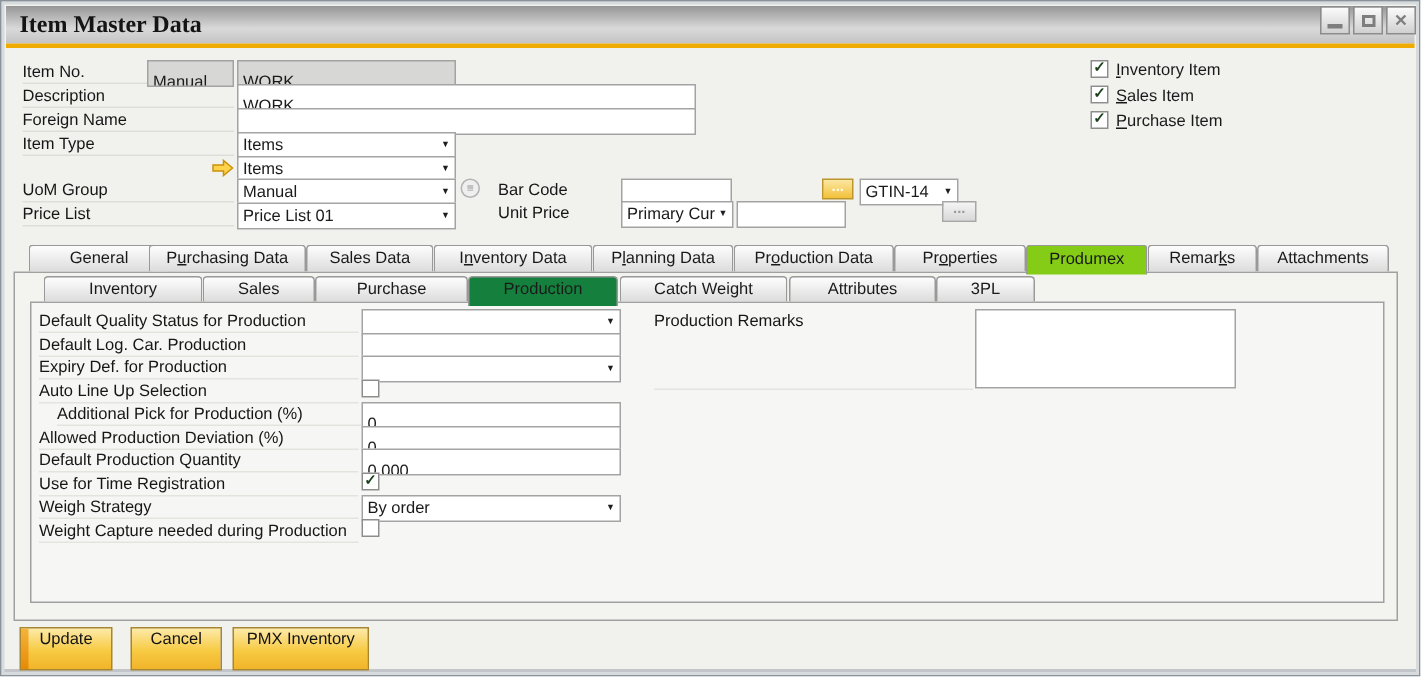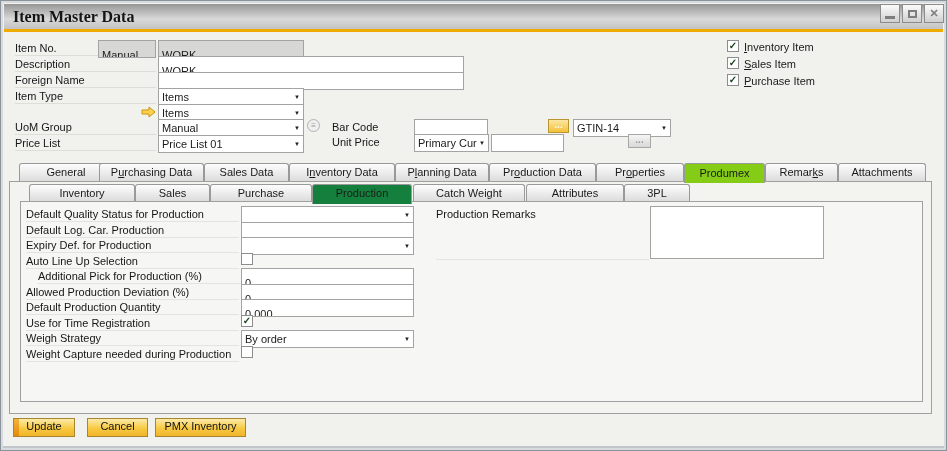--- a/index.html
+++ b/index.html
@@ -87,21 +87,21 @@
   }
   .panel2 {
     position: absolute; left: 10px; top: 19px; width: 903px; height: 201px;
     border: 1px solid #a0a0a0; background: #f6f6f4; z-index: 3;
   }
   .panel2 .lbl { border-bottom: 1px solid #e4e4df; }
   .remarks-area {
     position: absolute; background: #ffffff; border: 1px solid #a3a3a3; resize: none;
   }
   .btn {
-    position: absolute; top: 417px; height: 19px;
+    position: absolute; top: 417px; height: 29px;
     background: linear-gradient(#fdeaa9, #f7ca42 55%, #f1b42a);
     border: 1px solid #a8852f; color: #131313;
     text-align: center; line-height: 14px; font-size: 11px;
   }
   .btn .stripe {
     position: absolute; left: 0; top: 0; bottom: 0; width: 5px;
     background: linear-gradient(#f4b33c, #e68a07);
   }
 </style>
 </head>
@@ -158,21 +158,21 @@
 
   <div class="lbl" style="left:14px; top:136px; width:141px;">Price List</div>
   <div class="fld sel" style="left:157px; top:134px; width:146px;">
     <span>Price List 01</span>
     <span class="arr">▼</span>
   </div>
 
   <div class="lbl" style="left:331px; top:120px; width:80px; border-bottom:none;">Bar Code</div>
   <div class="fld" style="left:413px; top:118px; width:74px; height:14px;"></div>
   <div class="browse-o" style="left:547px; top:118px; width:21px;">...</div>
-  <div class="fld sel" style="left:572px; top:118px; width:98px; height:14px;">
+  <div class="fld sel" style="left:572px; top:118px; width:66px; height:14px;">
     <span>GTIN-14</span>
     <span class="arr">▼</span>
   </div>
 
   <div class="lbl" style="left:331px; top:135px; width:80px; border-bottom:none;">Unit Price</div>
   <div class="fld sel" style="left:413px; top:133px; width:75px; height:14px;">
     <span style="overflow:hidden;">Primary Curr</span>
     <span class="arr">▼</span>
   </div>
   <div class="fld" style="left:490px; top:133px; width:73px; height:14px;"></div>

